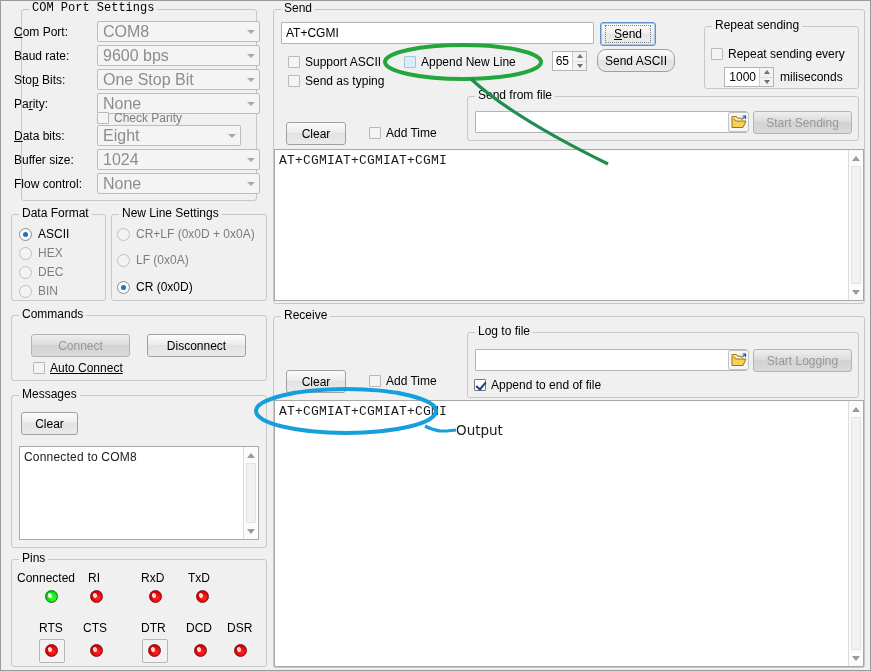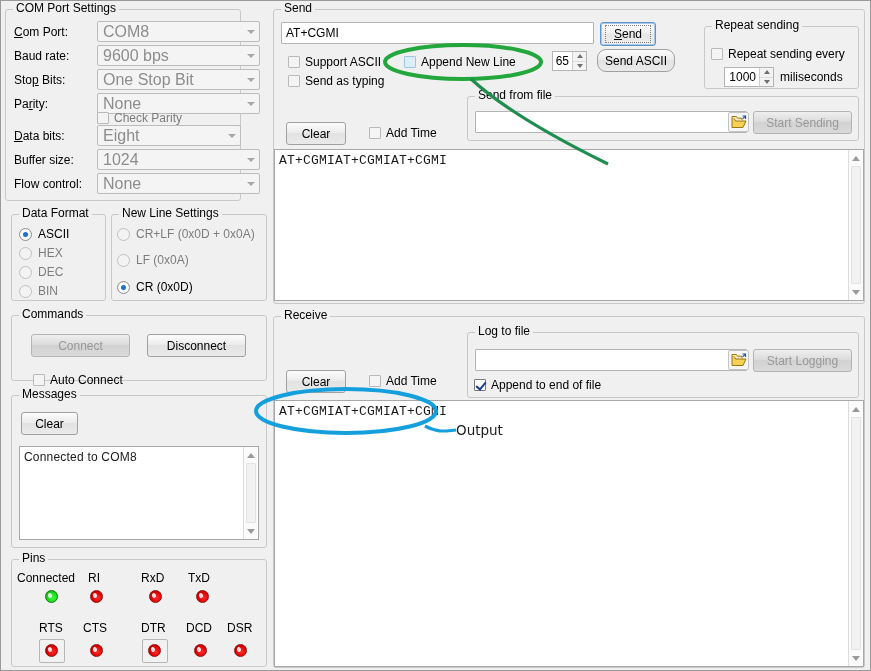--- a/index.html
+++ b/index.html
@@ -128,21 +128,21 @@
 
   
   .ann { position:absolute; pointer-events:none; }
   .anntxt { position:absolute; font-family:"DejaVu Sans", sans-serif; font-size:13.5px; color:#1b1b1b; line-height:17px; white-space:pre; }
 </style>
 </head>
 <body>
 
 <div id="root">
 
-  <div class="group" style="left:4px; top:8px; width:236px; height:192px;">
+  <div class="group" style="left:20px; top:8px; width:236px; height:192px;font-family:Liberation Mono, monospace;">
     <span class="g-title">COM Port Settings</span>
   </div>
 
   <div class="lbl" style="left:13px; top:24px;"><u>C</u>om Port:</div>
   <div class="combo" style="left:96px; top:20px; width:163px;">
     <span class="cv">COM8</span>
     <span class="carr">
         <i class="tri-d"></i>
       </span>
   </div>
@@ -238,21 +238,21 @@
 
   <div class="group" style="left:10px; top:314px; width:256px; height:66px;">
     <span class="g-title">Commands</span>
   </div>
   <div class="btn dis" style="left:30px; top:333px; width:99px;">
     <span>Connect</span>
   </div>
   <div class="btn" style="left:146px; top:333px; width:99px;">
     <span>Disconnect</span>
   </div>
-  <div class="cb" style="left:32px; top:372px;">
+  <div class="cb" style="left:32px; top:360px;text-decoration:underline;">
     <span class="box"></span>
     <span class="t">Auto Connect</span>
   </div>
 
   <div class="group" style="left:10px; top:394px; width:256px; height:153px;">
     <span class="g-title">Messages</span>
   </div>
   <div class="btn" style="left:20px; top:411px; width:57px;">
     <span>Clear</span>
   </div>

